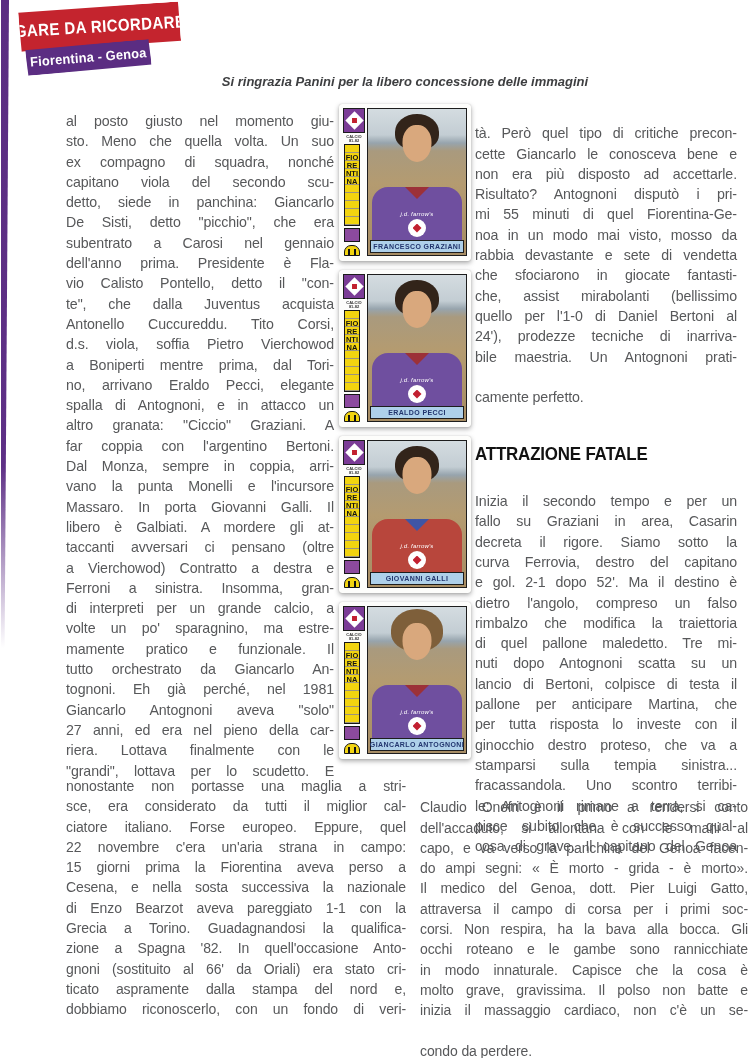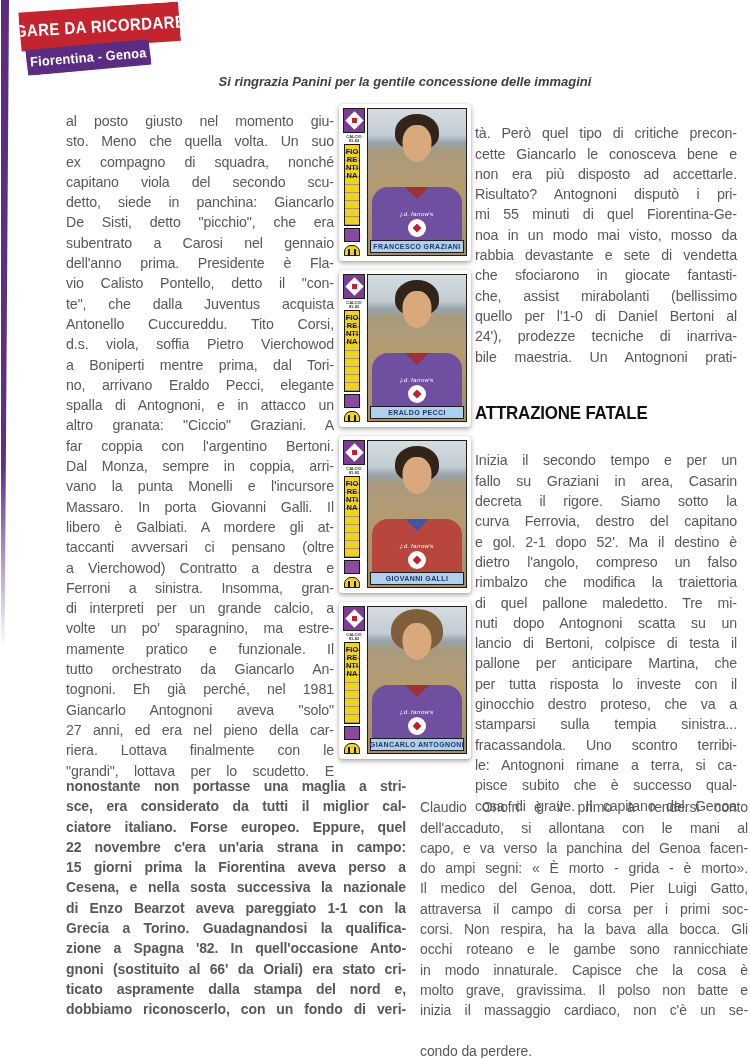--- a/index.html
+++ b/index.html
@@ -43,21 +43,21 @@
     letter-spacing:0px;
   }
   
   .tcol {
     position:absolute; color:#57585a; font-size:14.2px; line-height:20.3px;
     letter-spacing:-0.1px;
     white-space:pre-line; text-align:justify; text-align-last:justify;
   }
   .tcol .lastline { white-space:normal; text-align:left; text-align-last:left; }
   .col-left-narrow { left:66px; top:103px; width:268px;margin-top:8px; }
-  .col-left-wide   { left:66px; top:776px; width:340px; font-size:14px;font-weight:bold; }
+  .col-left-wide   { left:66px; top:776px; width:340px; font-size:14px; }
   .col-right       { left:475px; top:103px; width:262px; }
   .col-right-wide  { left:420px; top:777px; width:328px; font-size:14px; }
   .section-heading {
     display:block; color:#121212; font-weight:800; font-size:18px;
     letter-spacing:-0.2px; margin:15px 0 6px 0; line-height:22px;
     text-align:left; text-align-last:left; white-space:nowrap;
     transform:scaleX(0.94); transform-origin:0 50%;
   }
   
   .cards-col { position:absolute; left:339px; top:104px; width:132px; }
@@ -84,21 +84,21 @@
     position:absolute; left:0; top:27px; width:22px; height:8px;
     font-size:4px; line-height:4px; color:#333; font-weight:bold;
     text-align:center; overflow:hidden;
   }
   .team-strip {
     position:absolute; left:1px; top:36px; width:16px; height:82px;
     border:1px solid #161616; color:#141414; font-weight:bold;
     font-size:7.5px; line-height:8px; text-align:center;
     word-break:break-all; letter-spacing:0;
     background:repeating-linear-gradient(180deg,#f2d410 0 7.1px,rgba(60,45,0,0.5) 7.1px 8px);
-    padding-top:3px;
+    padding-top:9px;
   }
   .psquare {
     position:absolute; left:1px; top:120px; width:16px; height:14px;
     background:#8c4a9e; border:1px solid #161616;
   }
   .mlogo {
     position:absolute; left:1px; top:137px; width:16px; height:11px;
     background-color:#f2d410; border:1px solid #161616;
     border-radius:7px 7px 0 0;
     background-image:linear-gradient(90deg,transparent 0 3px,#111 3px 5px,transparent 5px 9px,#111 9px 11px,transparent 11px);
@@ -163,21 +163,21 @@
 
   <div class="edge-stripe"></div>
 
   <div class="banner-red">
     <span>GARE DA RICORDARE</span>
   </div>
   <div class="banner-purple">
     <span>Fiorentina - Genoa</span>
   </div>
 
-  <div class="caption">Si ringrazia Panini per la gentile concessione delle immagini</div>
+  <div class="caption">Si ringrazia Panini per la libero concessione delle immagini</div>
 
   <div class="tcol col-left-narrow">al posto giusto nel momento giu-
 sto. Meno che quella volta. Un suo
 ex compagno di squadra, nonché
 capitano viola del secondo scu-
 detto, siede in panchina: Giancarlo
 De Sisti, detto "picchio", che era
 subentrato a Carosi nel gennaio
 dell'anno prima. Presidente è Fla-
 vio Calisto Pontello, detto il "con-
@@ -225,20 +225,21 @@
 non era più disposto ad accettarle.
 Risultato? Antognoni disputò i pri-
 mi 55 minuti di quel Fiorentina-Ge-
 noa in un modo mai visto, mosso da
 rabbia devastante e sete di vendetta
 che sfociarono in giocate fantasti-
 che, assist mirabolanti (bellissimo
 quello per l'1-0 di Daniel Bertoni al
 24'), prodezze tecniche di inarriva-
 bile maestria. Un Antognoni prati-</div>
+    <div class="lastline">camente perfetto.</div>
     <span class="section-heading">ATTRAZIONE FATALE</span>
     <div>Inizia il secondo tempo e per un
 fallo su Graziani in area, Casarin
 decreta il rigore. Siamo sotto la
 curva Ferrovia, destro del capitano
 e gol. 2-1 dopo 52'. Ma il destino è
 dietro l'angolo, compreso un falso
 rimbalzo che modifica la traiettoria
 di quel pallone maledetto. Tre mi-
 nuti dopo Antognoni scatta su un

